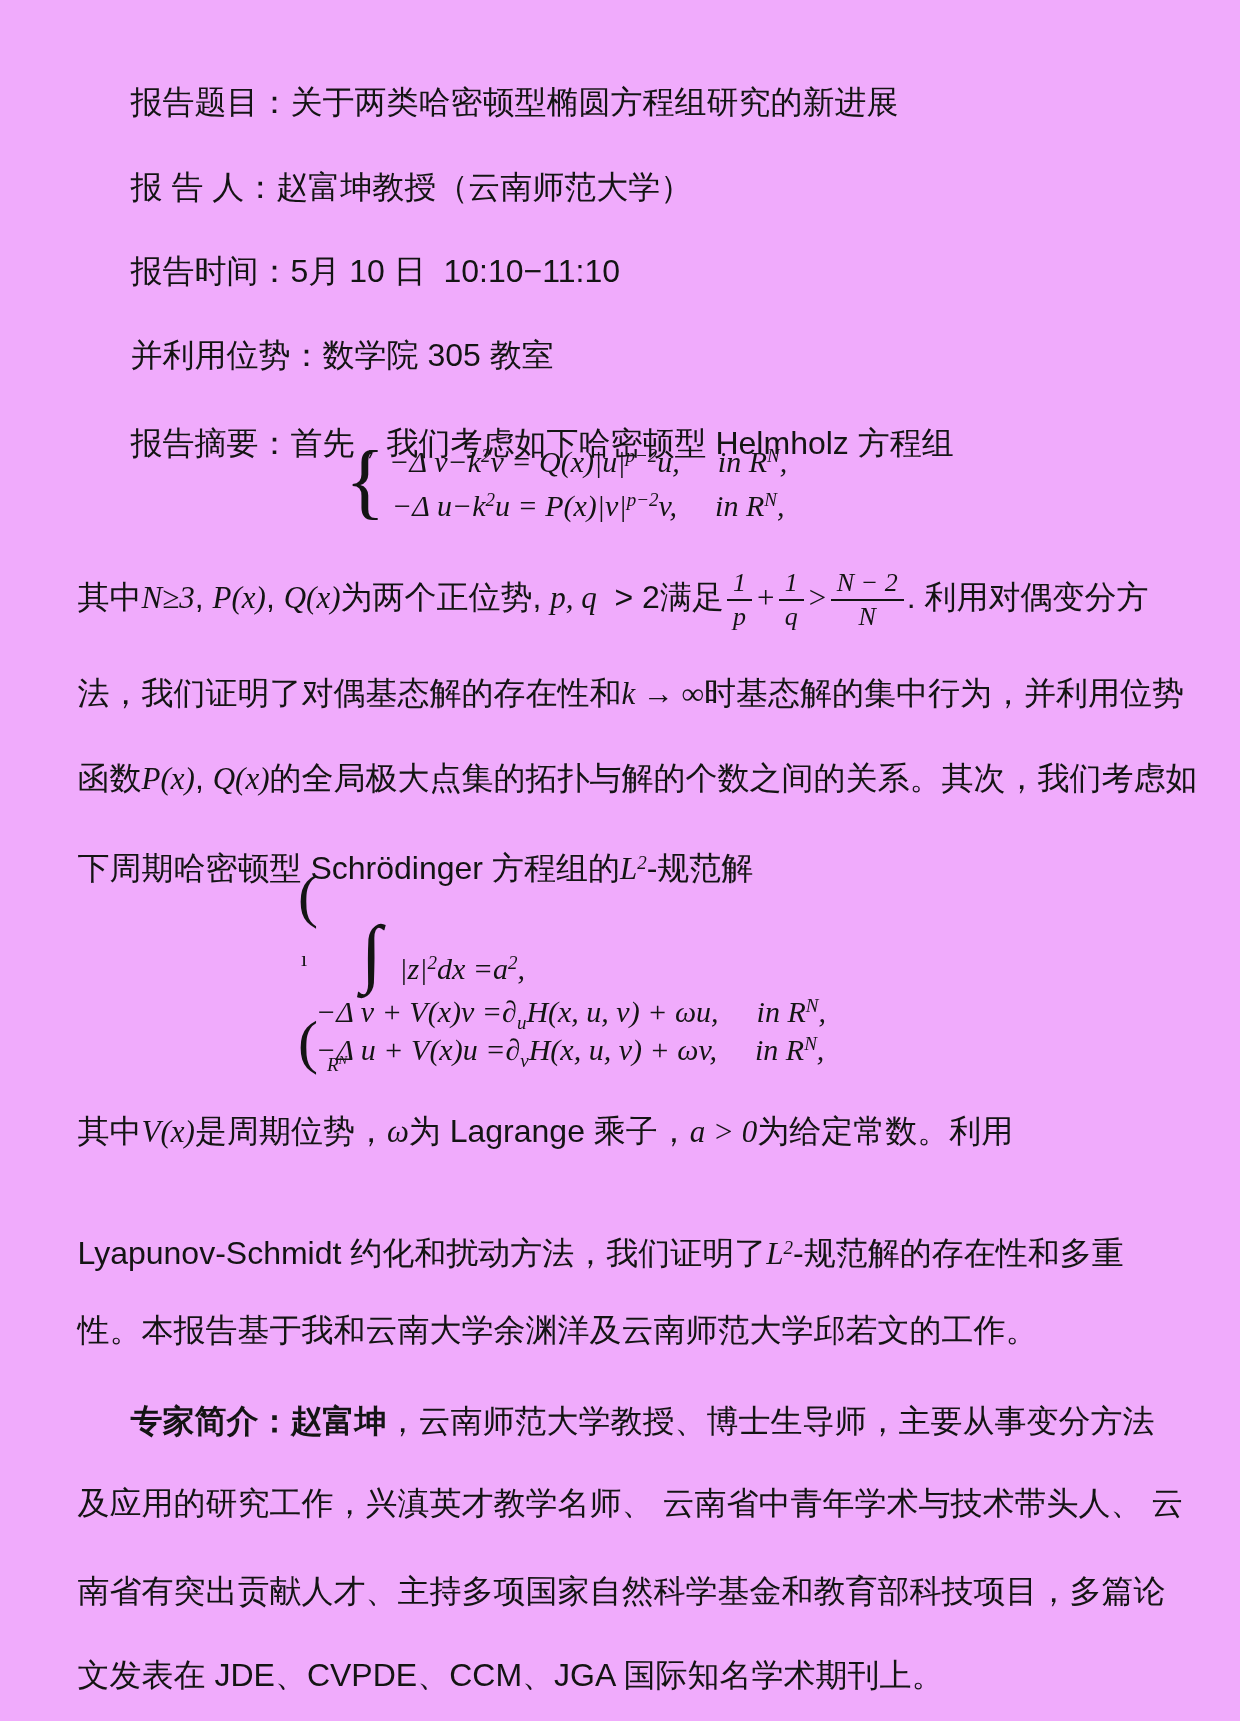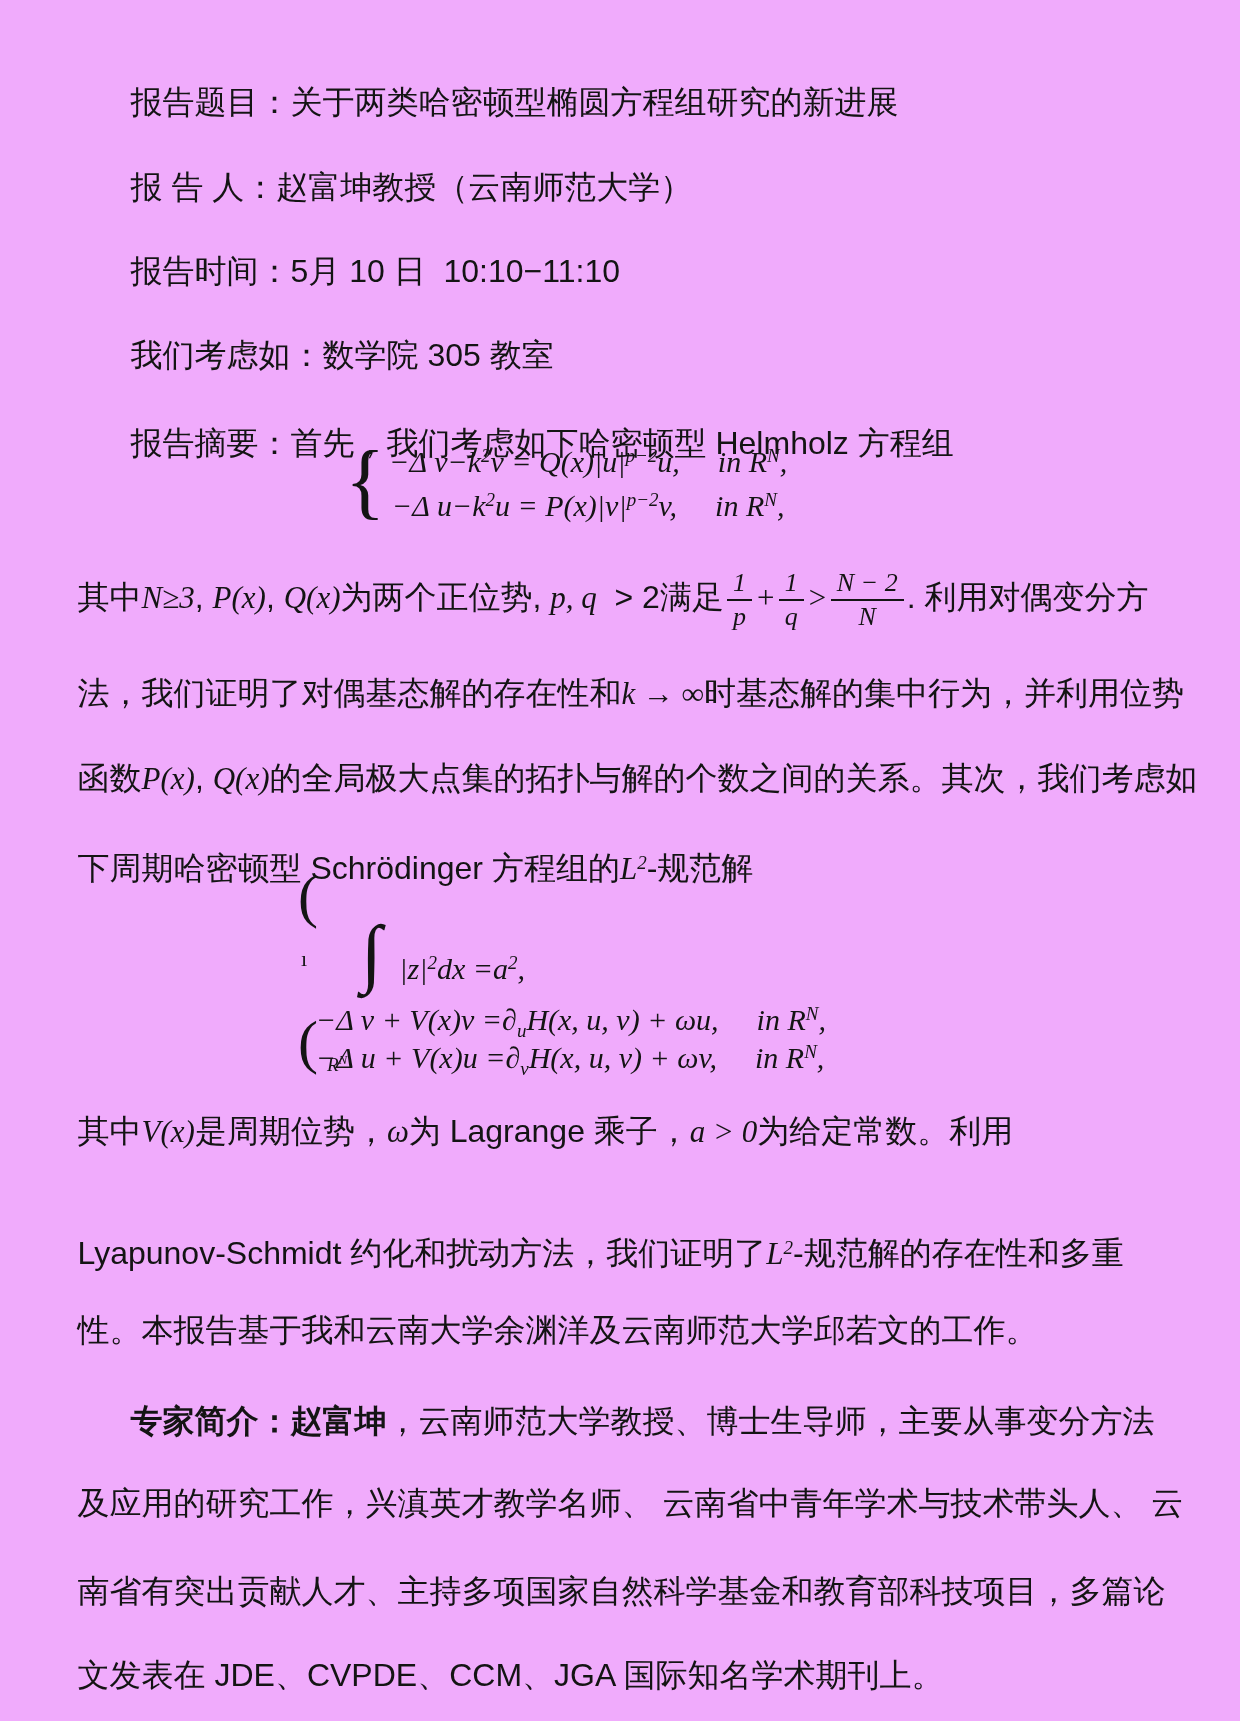--- a/index.html
+++ b/index.html
@@ -29,40 +29,40 @@
   
   .b2piece { position:absolute; font-family:"Liberation Serif","DejaVu Serif",serif; line-height:1; }
   .introw { position:absolute; left:316px; top:878px; display:flex; align-items:center;
             font-family:"Liberation Serif","DejaVu Serif",serif; font-style:italic;
             font-size:30px; white-space:pre; }
   .int-wrap { position:relative; display:inline-block; margin-right:10px; }
   .int-sign { font-size:76px; line-height:80px; font-style:normal; }
   .int-sub { position:absolute; left:11px; bottom:-16px; font-size:19px; white-space:nowrap;text-align:right; }
   .int-sub .msub-sup { font-size:13px; vertical-align:7px; }
   .f2row { position:absolute; left:316px; font-family:"Liberation Serif","DejaVu Serif",serif;
-           font-style:italic; font-size:30px; line-height:52px; white-space:pre; }
+           font-style:italic; font-size:30px; line-height:36px; white-space:pre; }
   .msub { font-family:"Liberation Serif","DejaVu Serif",serif; font-style:italic;
           font-size:19px; vertical-align:-7px; }
 </style>
 </head>
 <body>
 
 <div class="page">
 
   <div class="line indent" style="top:42px">
     <span>报告题目：</span><span>关于两类哈密顿型椭圆方程组研究的新进展</span>
   </div>
   <div class="line indent" style="top:127px">
     <span>报 告 人：</span><span>赵富坤教授（云南师范大学）</span>
   </div>
   <div class="line indent" style="top:211px">
     <span>报告时间：</span><span>5月 10 日  10:10−11:10</span>
   </div>
   <div class="line indent" style="top:295px">
-    <span>我们考虑如：</span><span>数学院 305 教室</span>
+    <span>并利用位势：</span><span>数学院 305 教室</span>
   </div>
   <div class="line indent" style="top:383px">
     <span>报告摘要：</span><span>首先，我们考虑如下哈密顿型 Helmholz 方程组</span>
   </div>
 
   <div class="fblock">
     <span class="brace1">{</span>
     <div>
       <div class="frow"><span>−Δ v−k</span><span class="msup">2</span><span>v = Q(x)|u|</span><span class="msup">p−2</span><span>u,</span><span class="fgap"></span><span>in R</span><span class="msup">N</span><span>,</span></div>
       <div class="frow"><span>−Δ u−k</span><span class="msup">2</span><span>u = P(x)|v|</span><span class="msup">p−2</span><span>v,</span><span class="fgap"></span><span>in R</span><span class="msup">N</span><span>,</span></div>

